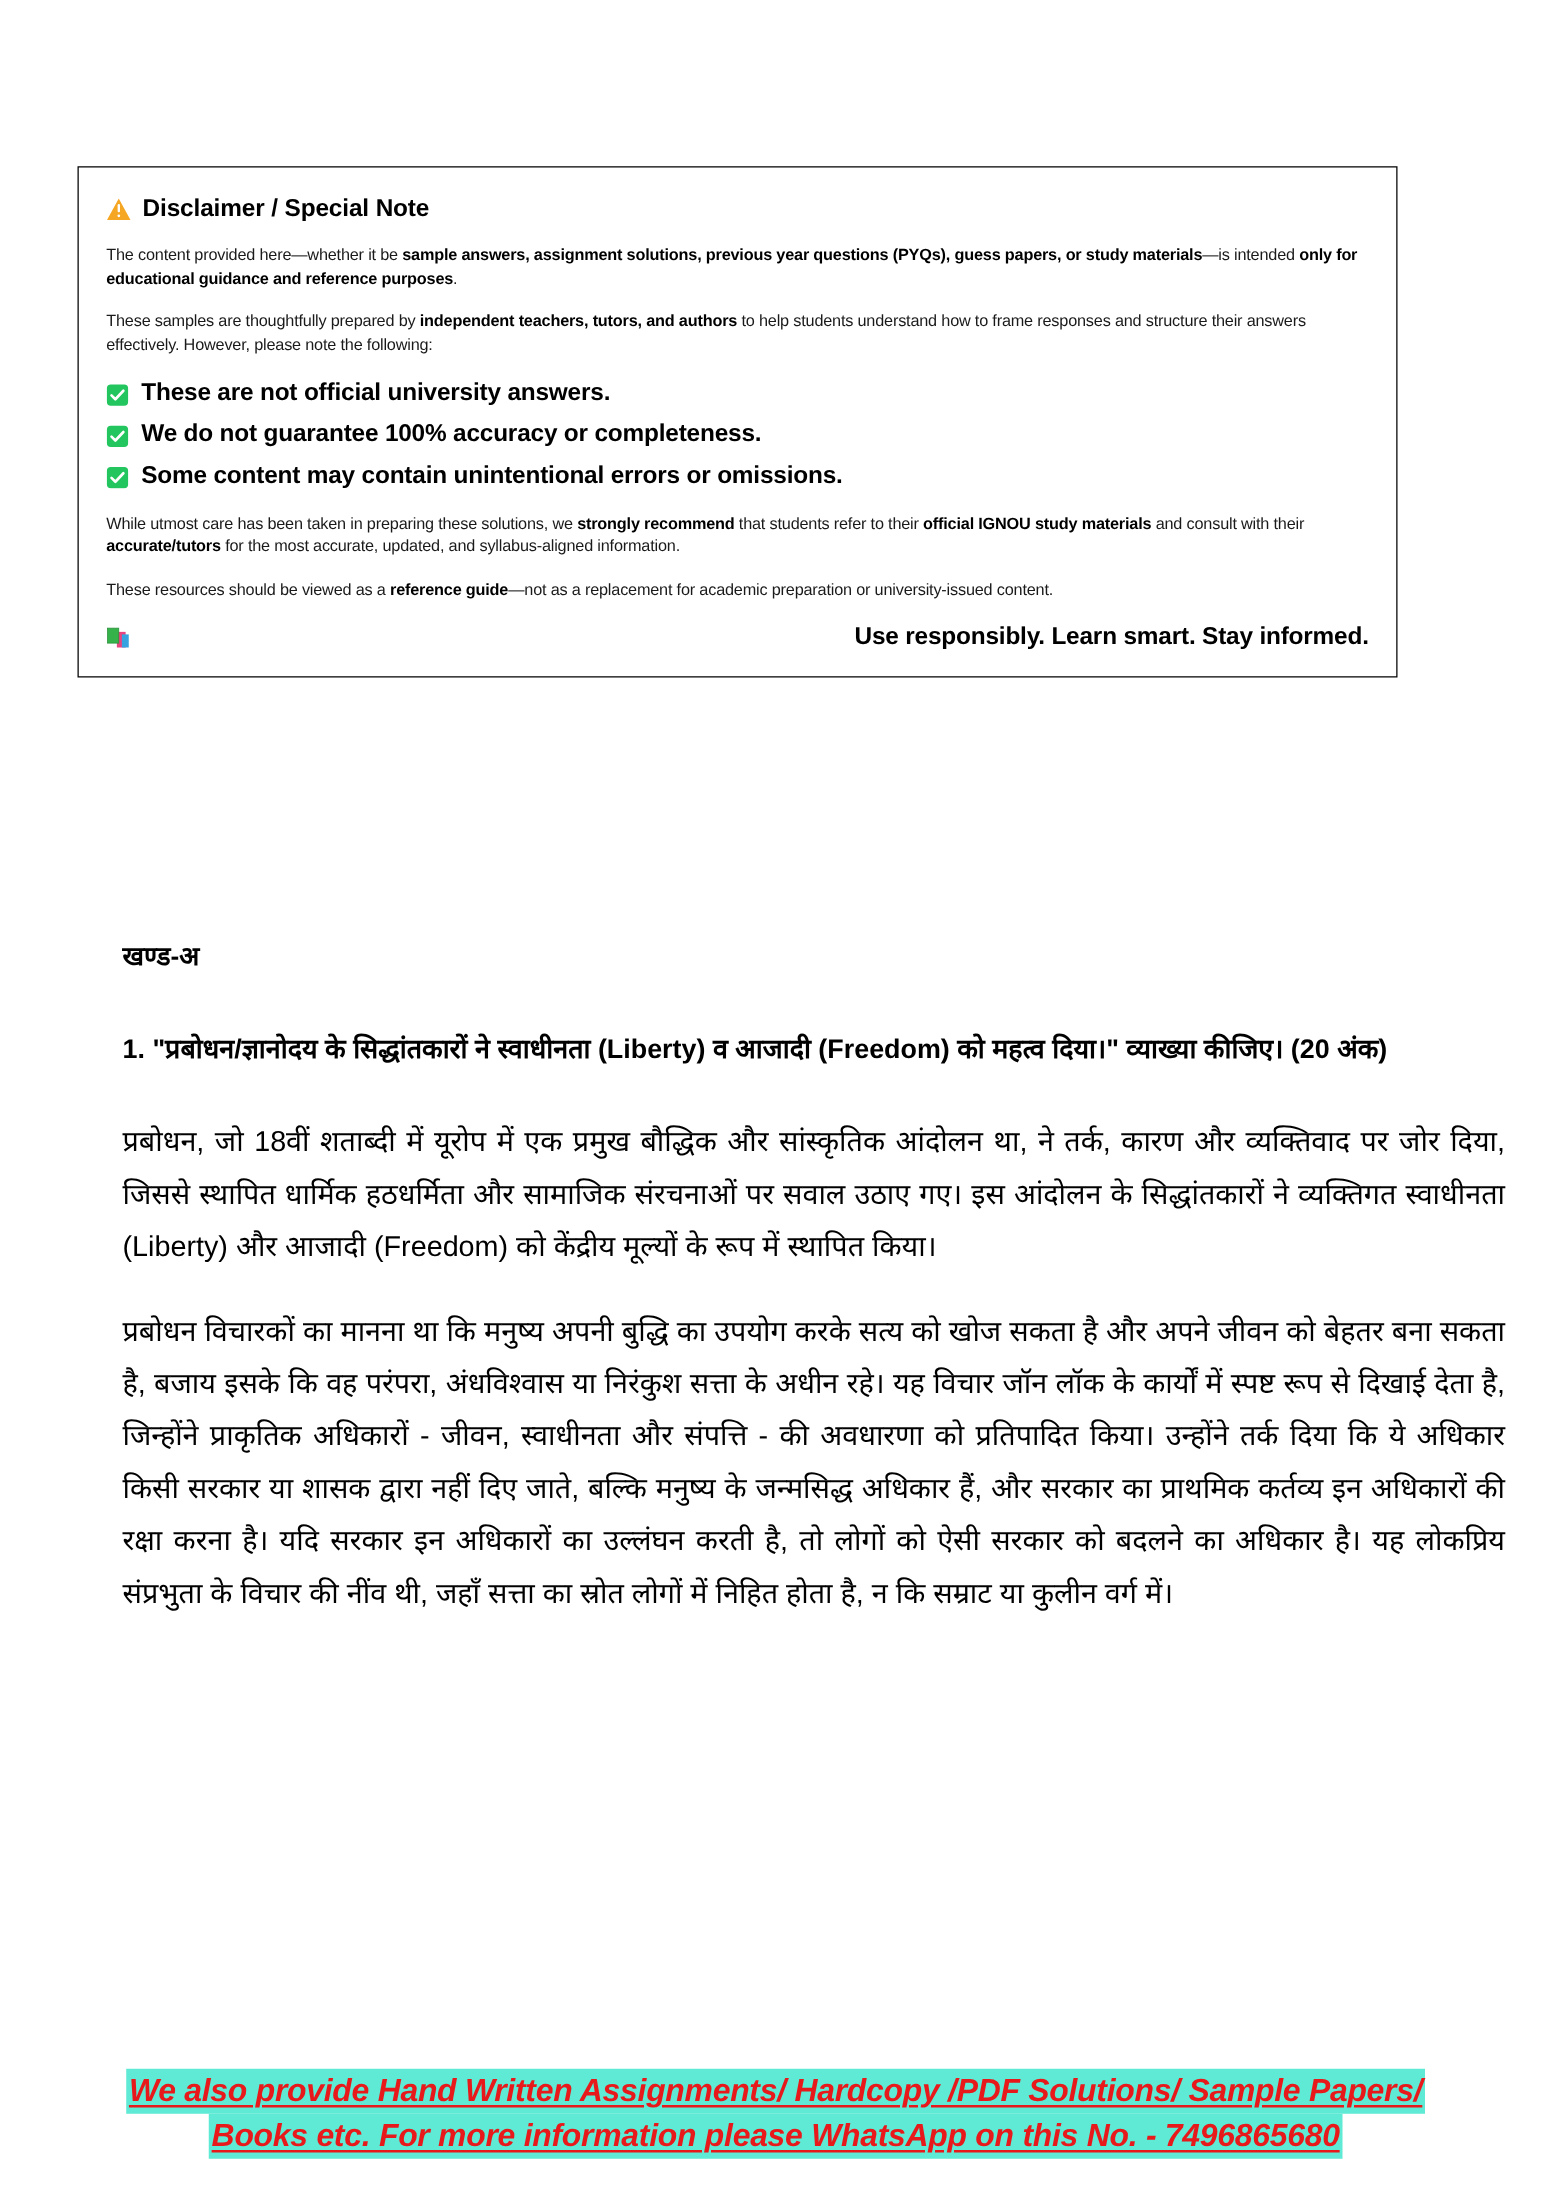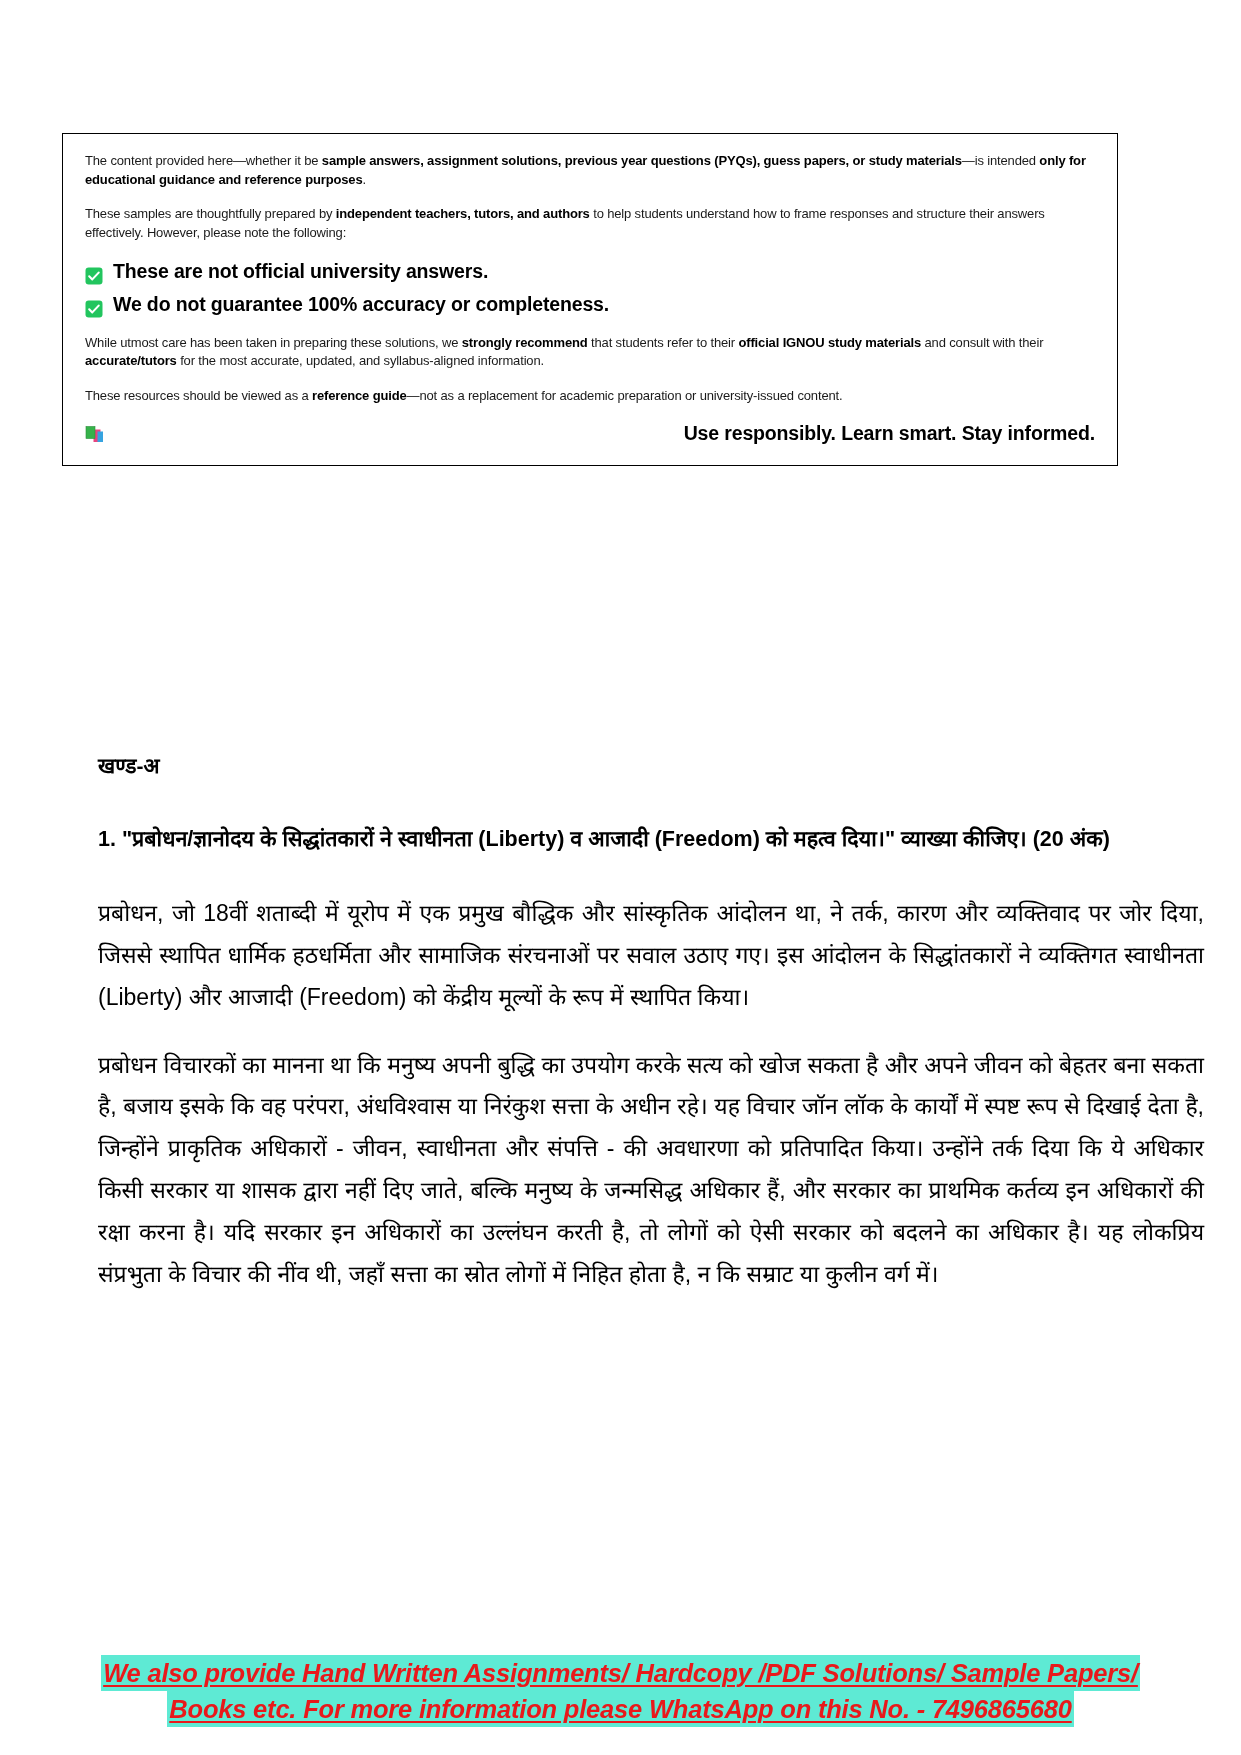--- a/index.html
+++ b/index.html
@@ -60,21 +60,21 @@
   }
   .d-para b { color: #000; font-weight: bold; }
 
   .d-list {
     margin: 0 0 16px 0;
     padding: 0;
     list-style: none;
   }
   .d-list li {
     display: flex;
-    align-items: flex-end;
+    align-items: center;
     gap: 10px;
     font-size: 19.5px;
     font-weight: bold;
     line-height: 1.33;
     margin-bottom: 7px;
     letter-spacing: -0.15px;
   }
   .check-icon {
     width: 18px;
     height: 18px;
@@ -154,40 +154,55 @@
     letter-spacing: -0.2px;
   }
 </style>
 </head>
 <body>
 
 <div class="page">
 
   <div class="disclaimer-box">
 
+    <div class="disclaimer-title">
+      <svg class="warn-icon" viewBox="0 0 20 19">
+        <path d="M10 0.8 L19.4 18 L0.6 18 Z" fill="#f5a623"></path>
+        <rect x="9.1" y="5.2" width="1.9" height="6.6" rx="0.9" fill="#ffffff"></rect>
+        <circle cx="10.05" cy="14.6" r="1.1" fill="#ffffff"></circle>
+      </svg>
+      <span>Disclaimer / Special Note</span>
+    </div>
 
     <p class="d-para"><span>The content provided here—whether it be </span><b>sample answers, assignment solutions, previous year questions (PYQs), guess papers, or study materials</b><span>—is intended </span><b>only for educational guidance and reference purposes</b><span>.</span></p>
 
     <p class="d-para"><span>These samples are thoughtfully prepared by </span><b>independent teachers, tutors, and authors</b><span> to help students understand how to frame responses and structure their answers effectively. However, please note the following:</span></p>
 
     <ul class="d-list">
         <li>
           <svg class="check-icon" viewBox="0 0 18 18">
             <rect x="0.5" y="0.5" width="17" height="17" rx="3.2" fill="#22c55e"></rect>
             <path d="M4.2 9.3 L7.3 12.4 L13.7 5.6" fill="none" stroke="#ffffff" stroke-width="2.1" stroke-linecap="round" stroke-linejoin="round"></path>
           </svg>
           <span>These are not official university answers.</span>
         </li>
         <li>
           <svg class="check-icon" viewBox="0 0 18 18">
             <rect x="0.5" y="0.5" width="17" height="17" rx="3.2" fill="#22c55e"></rect>
             <path d="M4.2 9.3 L7.3 12.4 L13.7 5.6" fill="none" stroke="#ffffff" stroke-width="2.1" stroke-linecap="round" stroke-linejoin="round"></path>
           </svg>
           <span>We do not guarantee 100% accuracy or completeness.</span>
         </li>
+        <li>
+          <svg class="check-icon" viewBox="0 0 18 18">
+            <rect x="0.5" y="0.5" width="17" height="17" rx="3.2" fill="#22c55e"></rect>
+            <path d="M4.2 9.3 L7.3 12.4 L13.7 5.6" fill="none" stroke="#ffffff" stroke-width="2.1" stroke-linecap="round" stroke-linejoin="round"></path>
+          </svg>
+          <span>Some content may contain unintentional errors or omissions.</span>
+        </li>
       </ul>
 
     <p class="d-para"><span>While utmost care has been taken in preparing these solutions, we </span><b>strongly recommend</b><span> that students refer to their </span><b>official IGNOU study materials</b><span> and consult with their </span><b>accurate/tutors</b><span> for the most accurate, updated, and syllabus-aligned information.</span></p>
 
     <p class="d-para"><span>These resources should be viewed as a </span><b>reference guide</b><span>—not as a replacement for academic preparation or university-issued content.</span></p>
 
     <div class="d-final">
       <svg class="books-icon" viewBox="0 0 19 18">
         <rect x="8.5" y="4.5" width="7" height="12.5" fill="#e8447f"></rect>
         <rect x="12.5" y="6.5" width="5.5" height="10.5" fill="#36a3e0"></rect>

